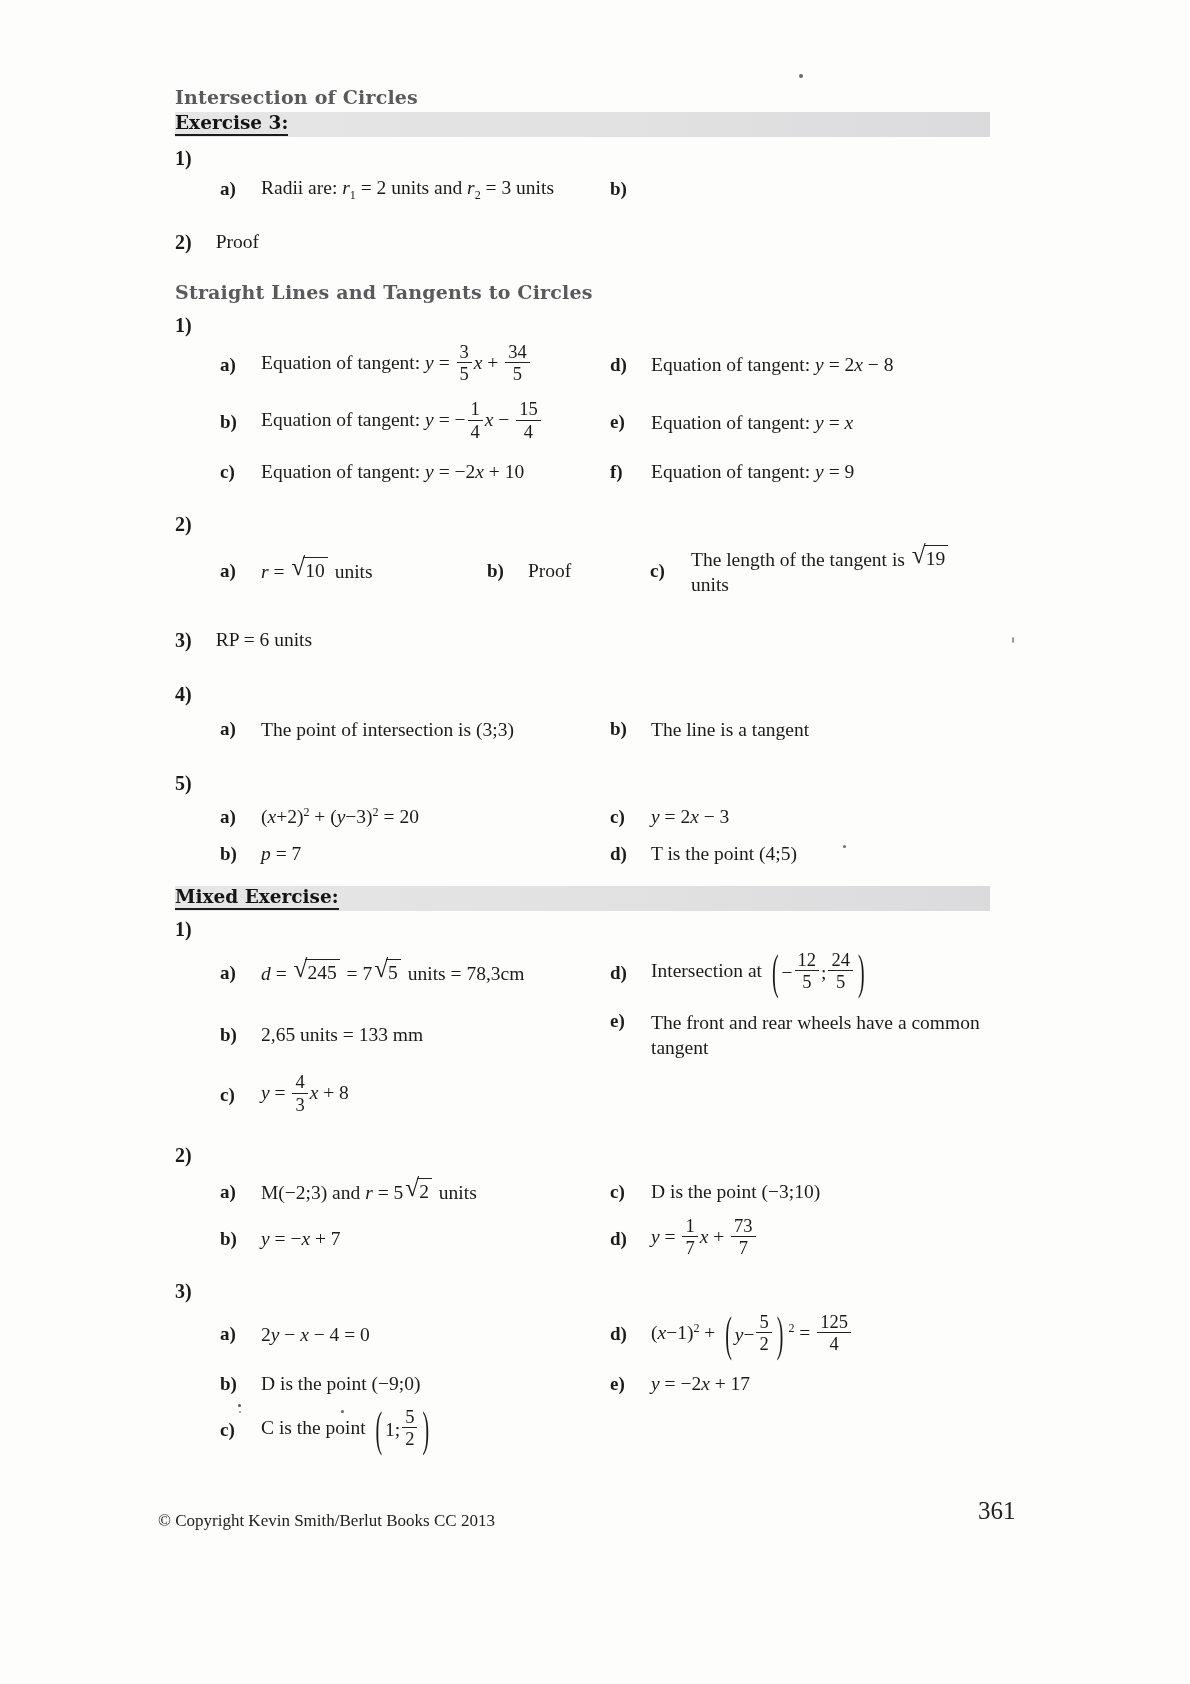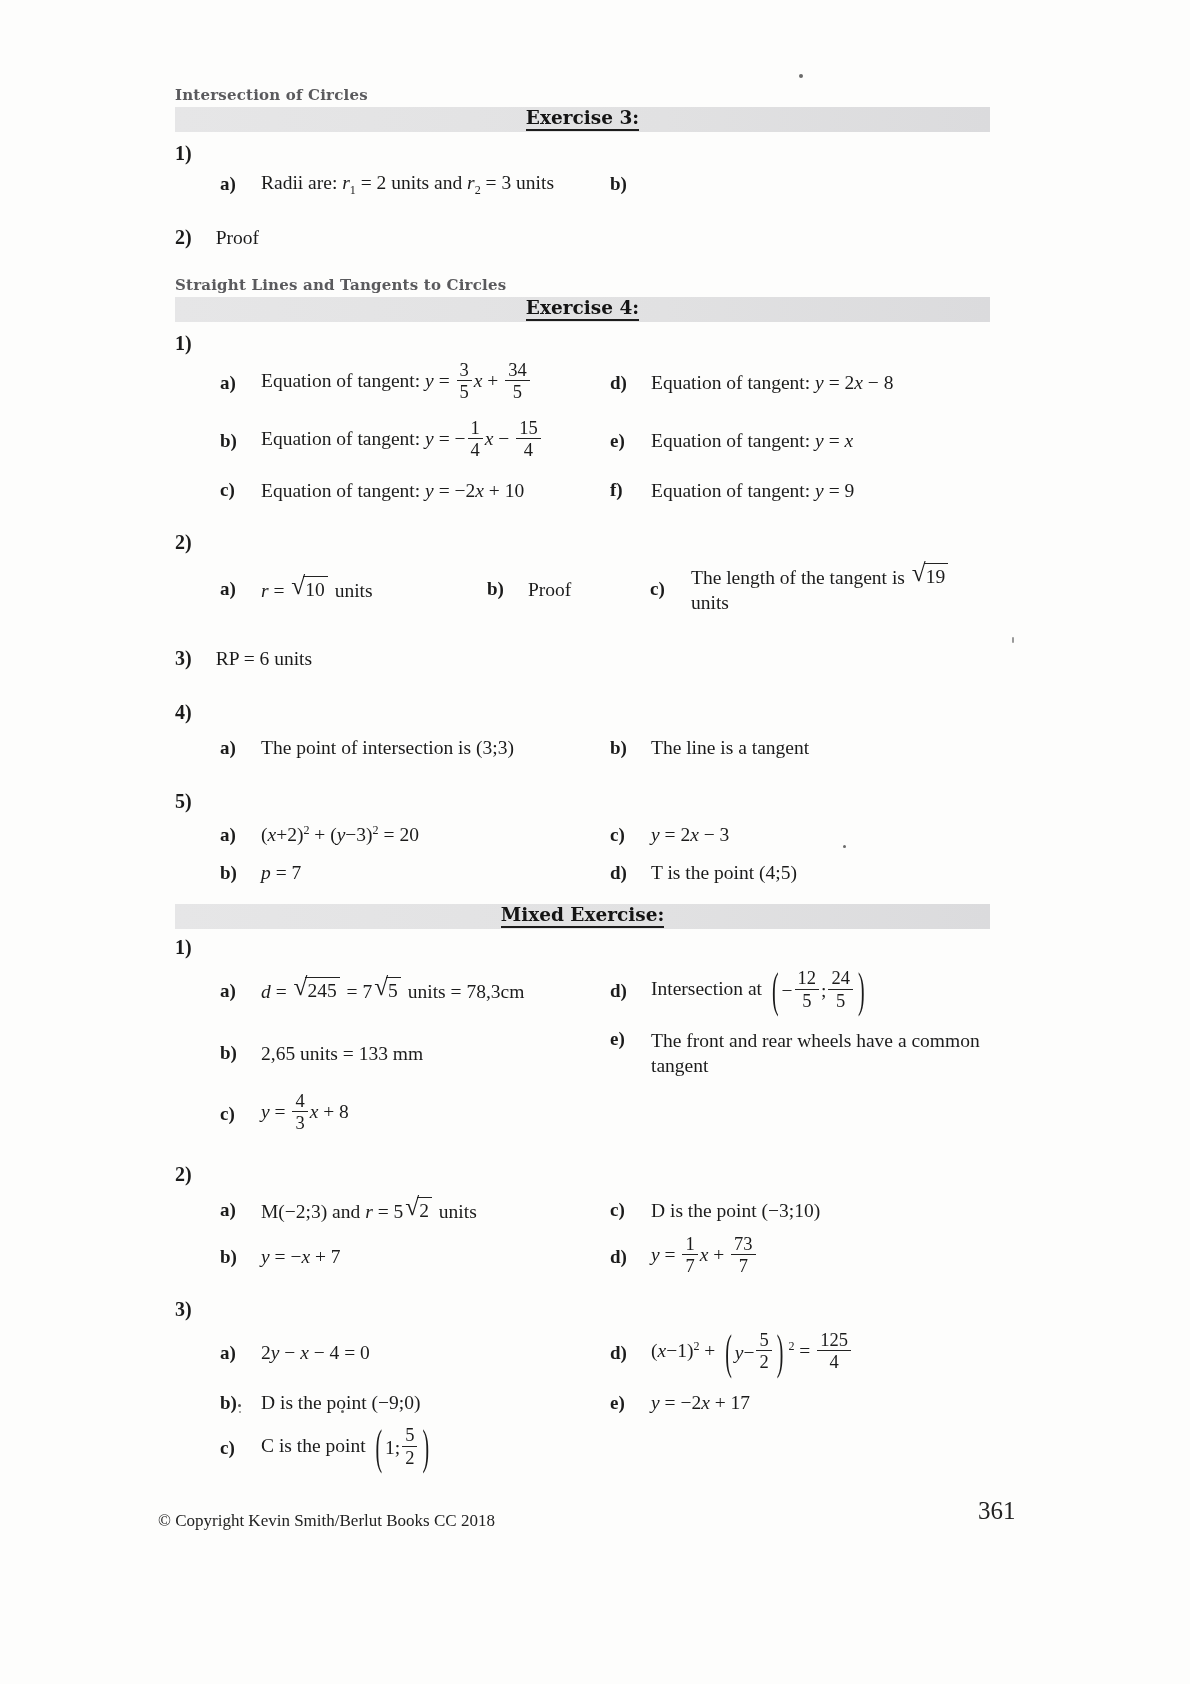--- a/index.html
+++ b/index.html
@@ -3,27 +3,26 @@
 <meta charset="utf-8">
 <style>
   html,body{margin:0;padding:0;background:#ffffff;}
   .page{
     width:1190px;height:1684px;position:relative;overflow:hidden;
     background:#fdfdfc;
     font-family:"Liberation Serif",serif;color:#1b1b1b;
   }
   .content{position:absolute;left:175px;top:86px;width:815px;}
   .section-title{
-    font-family:"DejaVu Serif",serif;font-weight:700;font-size:15px;
+    font-family:"DejaVu Serif",serif;font-weight:700;font-size:19px;
     color:#5a5a5d;letter-spacing:.2px;line-height:1.2;
   }
   .ex-bar{
     height:25px;margin-top:3px;display:flex;align-items:center;
     background:linear-gradient(90deg,#e6e6e7 0%,#e1e1e2 60%,#dbdbdd 100%);
-    justify-content:center;
   }
   .ex-label{
     font-family:"DejaVu Serif",serif;font-weight:700;font-size:18.5px;
     color:#141414;border-bottom:2.5px solid #1c1c1c;line-height:1.1;padding-bottom:1px;
   }
   .qnum{font-weight:700;font-size:20px;line-height:1.3;}
   .qline{display:flex;align-items:center;gap:24px;}
   .qline .qn{font-weight:700;font-size:20px;}
   .r2{display:grid;grid-template-columns:435px 1fr;align-items:center;}
   .r3{display:grid;grid-template-columns:312px 163px 1fr;align-items:center;}
@@ -72,23 +71,20 @@
         <span class="lb">b)</span>
       </div>
     </div>
 
     <div class="qline" style="margin-top:26px;">
       <span class="qn">2)</span>
       <span class="mt">Proof</span>
     </div>
 
     <div class="section-title" style="margin-top:26px;">Straight Lines and Tangents to Circles</div>
-    <div class="ex-bar">
-      <span class="ex-label">Exercise 4:</span>
-    </div>
 
     <div class="qnum" style="margin-top:8px;">1)</div>
     <div class="r2" style="margin-top:6px;">
       <div class="it">
         <span class="lb">a)</span>
         <span class="mt">Equation of tangent: <span class="vr">y</span> = <span class="fr">
               <span class="fn">3</span>
               <span class="fd">5</span>
             </span><span class="vr">x</span> + <span class="fr">
               <span class="fn">34</span>
@@ -312,21 +308,21 @@
                   <span class="fd">2</span>
                 </span></span>
               <span class="bpp">)</span>
             </span></span>
       </div>
       <div></div>
     </div>
 
   </div>
 
-  <div class="footer-copy">© Copyright Kevin Smith/Berlut Books CC 2018</div>
+  <div class="footer-copy">© Copyright Kevin Smith/Berlut Books CC 2013</div>
   <div class="page-number">361</div>
 
   <div class="speck" style="left:799px;top:74px;width:4px;height:4px;"></div>
   <div class="speck" style="left:843px;top:845px;width:3px;height:3px;"></div>
   <div class="speck" style="left:1012px;top:637px;width:2px;height:6px;border-radius:1px;background:#9a9a9a;"></div>
   <div class="speck" style="left:238px;top:1404px;width:3px;height:3px;background:#555;"></div>
   <div class="speck" style="left:239px;top:1411px;width:2px;height:2px;background:#888;"></div>
   <div class="speck" style="left:341px;top:1410px;width:3px;height:3px;background:#666;"></div>
 </div>
 

